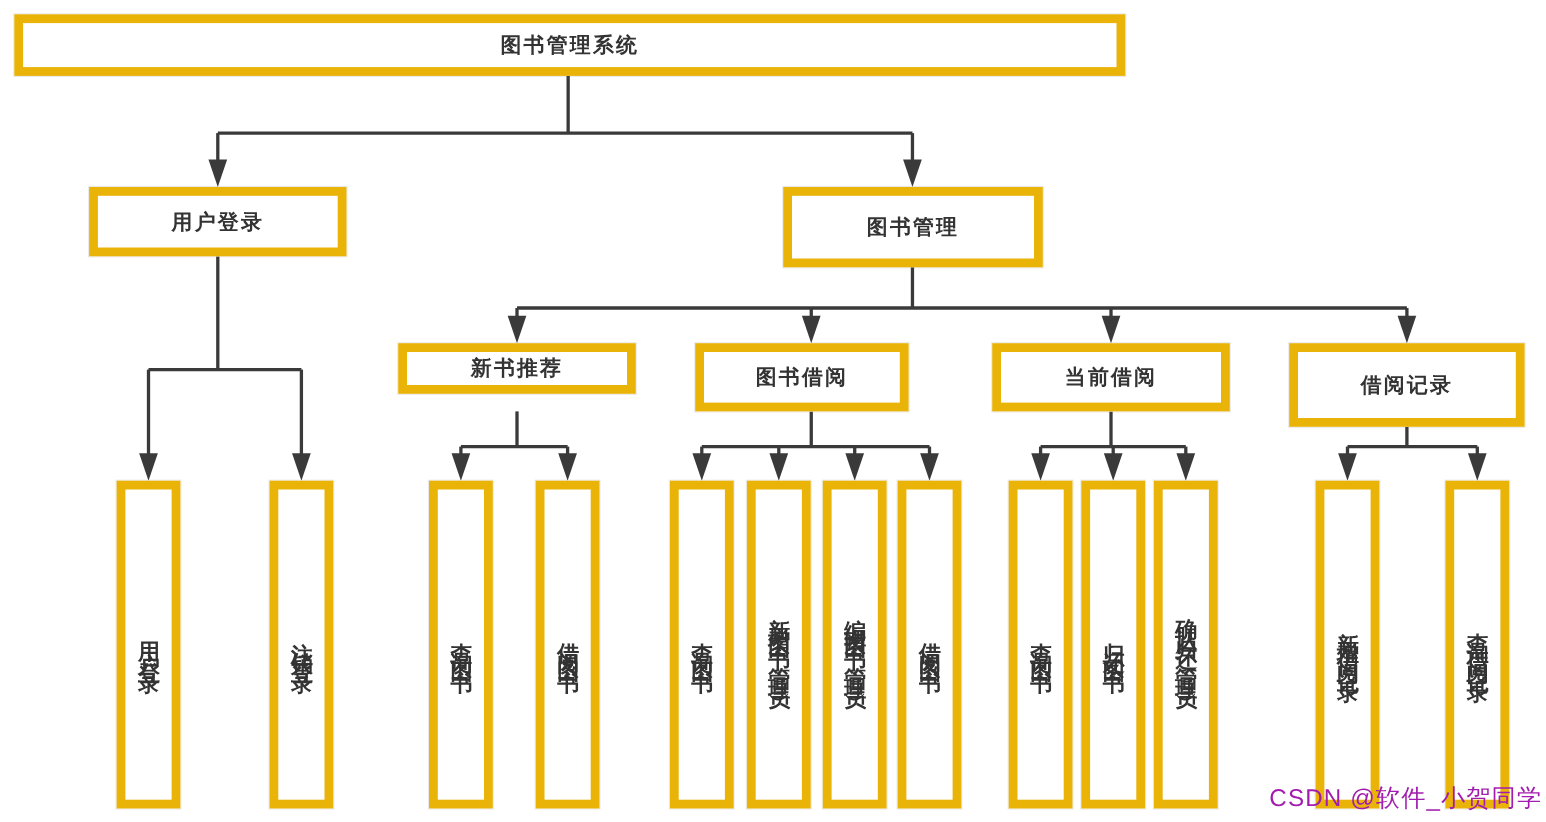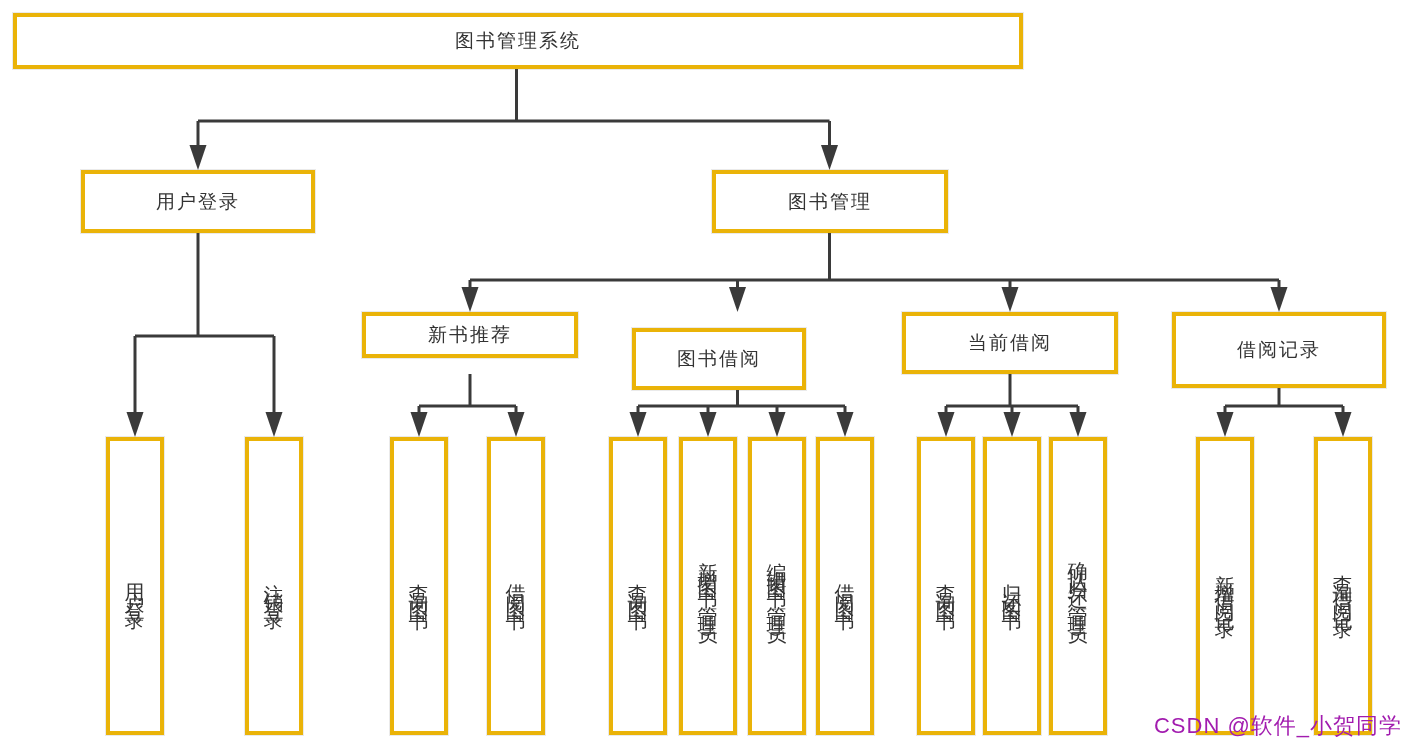--- a/index.html
+++ b/index.html
@@ -18,26 +18,27 @@
   svg.connectors {
     position: absolute;
     left: 0; top: 0;
     width: 1405px;
     height: 747px;
   }
   .node {
     position: absolute;
     box-sizing: border-box;
     background: #ffffff;
-    border: 4px solid #eab308;
+    border: 8px solid #eab308;
     display: flex;
     align-items: center;
     justify-content: center;
     color: #333333;
     box-shadow: 0 0 0 1px rgba(80,80,80,0.12);
+    font-weight: bold;
   }
   .node.h {
     font-size: 19px;
     letter-spacing: 2px;
     white-space: nowrap;
   }
   .node.v {
     writing-mode: vertical-rl;
     font-size: 20px;
     letter-spacing: 9px;
@@ -114,28 +115,28 @@
       <polygon points="1343,437 1334.5,412 1351.5,412" fill="#3a3a3a"></polygon>
     </svg>
 
   <div class="node h" style="left:13px; top:13px; width:1010px; height:56px;">
     <span>图书管理系统</span>
   </div>
 
   <div class="node h" style="left:81px; top:170px; width:234px; height:63px;">
     <span>用户登录</span>
   </div>
-  <div class="node h" style="left:712px; top:170px; width:236px; height:63px;">
+  <div class="node h" style="left:712px; top:170px; width:236px; height:73px;">
     <span>图书管理</span>
   </div>
 
   <div class="node h" style="left:362px; top:312px; width:216px; height:46px;">
     <span>新书推荐</span>
   </div>
-  <div class="node h" style="left:632px; top:312px; width:174px; height:62px;margin-top:16px;">
+  <div class="node h" style="left:632px; top:312px; width:194px; height:62px;">
     <span>图书借阅</span>
   </div>
   <div class="node h" style="left:902px; top:312px; width:216px; height:62px;">
     <span>当前借阅</span>
   </div>
   <div class="node h" style="left:1172px; top:312px; width:214px; height:76px;">
     <span>借阅记录</span>
   </div>
 
   <div class="node v" style="left:106px; top:437px; width:58px; height:298px;">

